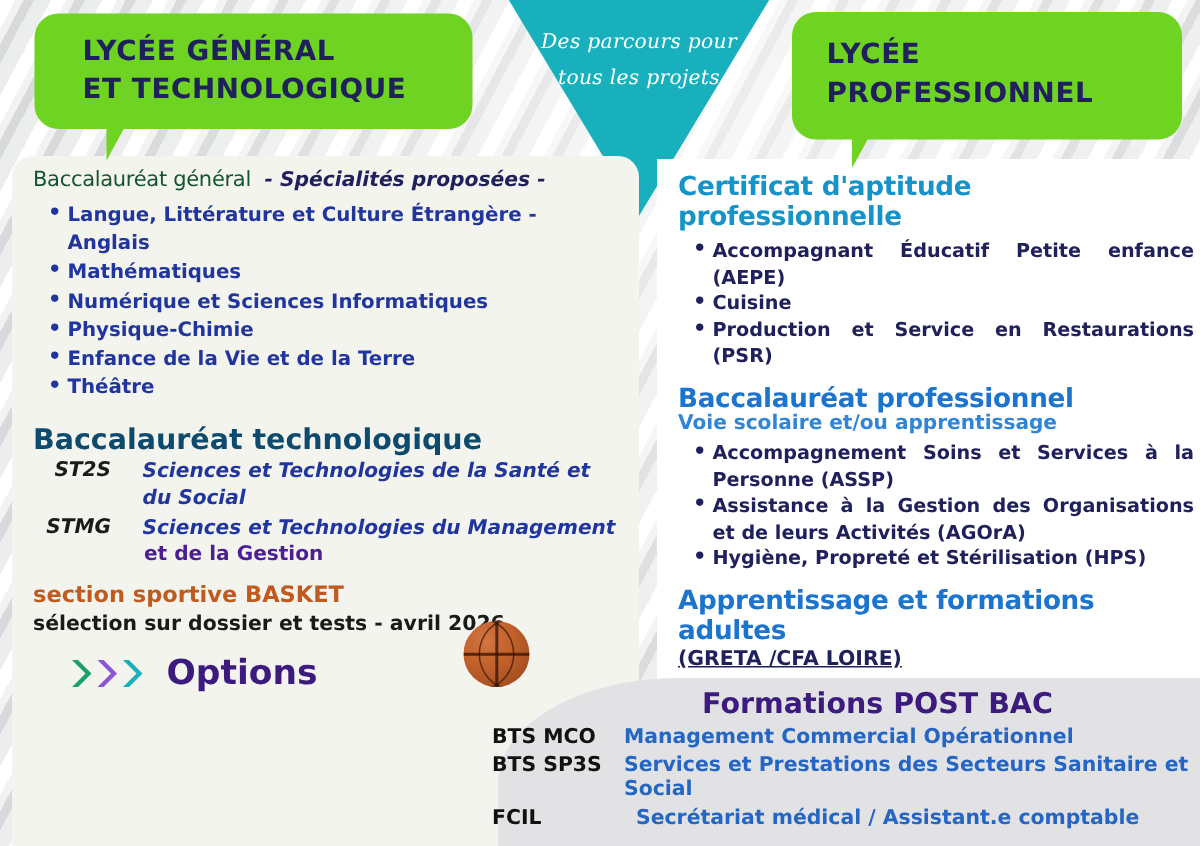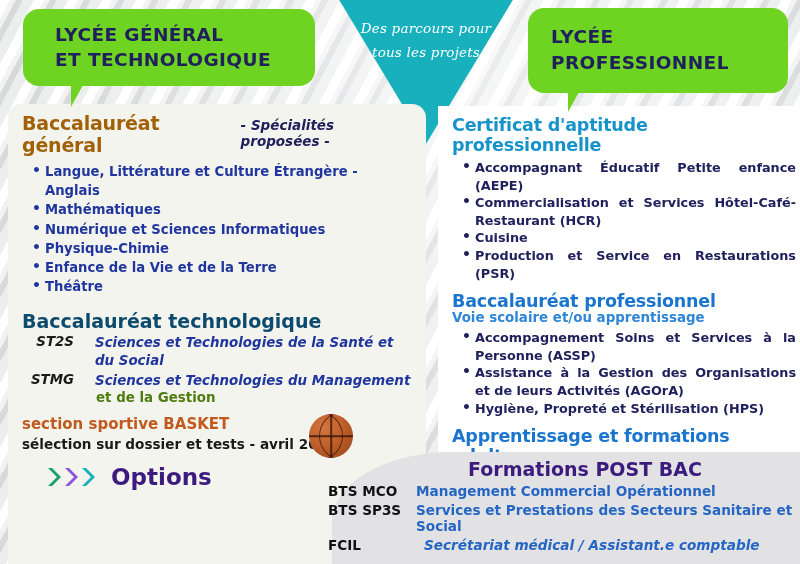--- a/index.html
+++ b/index.html
@@ -111,23 +111,23 @@
     position: absolute;
     left: 332px; top: 452px; width: 480px; height: 118px;
     background: #e2e2e5;
     border-radius: 120px 0 0 0 / 70px 0 0 0;
     z-index: 5;
     padding-top: 6px;
   }
 
   
   h2.sec {
-    color: #a16207;
-    font-size: 19px;
-    font-weight: 700;
+    color: #14532d;
+    font-size: 14px;
+    font-weight: 400;
     letter-spacing: -.2px;
   }
   .sec-sub {
     color: #20215c;
     font-size: 13.5px;
     font-style: italic;
     font-weight: 700;
   }
   .hdr-row { display:flex; align-items: baseline; gap: 9px; }
 
@@ -146,21 +146,21 @@
     color:#20369e; font-size: 14px;
   }
 
   h2.bactech { color:#0c4a6e; font-size: 19px; font-weight:700; margin-top: 14px; }
   .trow { display:flex; gap:21px; margin-top: 2px; font-style: italic; }
   .tcode {
     color:#1a1a1a; font-weight:800; font-size:13.4px;
     min-width: 52px; text-align: right;
   }
   .tname { color:#20369e; font-weight:700; font-size:13.4px; line-height:18px; }
-  .tcont { color:#4d7c0f; font-weight:700; font-size:13.4px; margin-left:74px; }
+  .tcont { color:#4c1d95; font-weight:700; font-size:13.4px; margin-left:74px; }
 
   .basket-line {
     color:#c05a1e; font-weight:800; font-size:15px; margin-top:10px;
   }
   .basket-sub { color:#1a1a1a; font-weight:700; font-size:13.6px; margin-top:3px; }
 
   .opt-head { display:flex; align-items:center; gap:14px; margin-top:12px; margin-left:24px; }
   .chevs { display:flex; gap:0px; }
   .chev { width: 17px; height: 22px; }
   .opt-title { color:#3c1a7e; font-size:23px; font-weight:800; }
@@ -281,21 +281,20 @@
     <div class="seam s-h"></div>
     <div class="seam s-c1"></div>
     <div class="seam s-c2"></div>
   </div>
 
   <div class="panel" id="panel-right">
 
     <h3 class="rhead teal">Certificat d'aptitude professionnelle</h3>
     <ul class="rlist">
       <li>Accompagnant Éducatif Petite enfance (AEPE)</li>
-      <li>Commercialisation  et  Services  Hôtel-Café-Restaurant (HCR)</li>
       <li>Cuisine</li>
       <li>Production et Service en Restaurations (PSR)</li>
     </ul>
 
     <h3 class="rhead" style="margin-top:9px;">Baccalauréat professionnel</h3>
     <div class="rsub">Voie scolaire et/ou apprentissage</div>
     <ul class="rlist">
       <li>Accompagnement Soins et Services à la Personne (ASSP)</li>
       <li>Assistance à la Gestion des Organisations et de leurs Activités (AGOrA)</li>
       <li>Hygiène, Propreté et Stérilisation (HPS)</li>
@@ -320,18 +319,18 @@
       <div class="pb-row">
         <span class="pb-code">BTS MCO</span>
         <span class="pb-name">Management Commercial Opérationnel</span>
       </div>
       <div class="pb-row">
         <span class="pb-code">BTS SP3S</span>
         <span class="pb-name">Services et Prestations des Secteurs Sanitaire et Social</span>
       </div>
       <div class="pb-row">
         <span class="pb-code">FCIL</span>
-        <span class="pb-name" style="margin-left:8px;font-style:italic;">Secrétariat médical / Assistant.e comptable</span>
+        <span class="pb-name" style="margin-left:8px;">Secrétariat médical / Assistant.e comptable</span>
       </div>
     </div>
   </div>
 
 </div>
 
 </body></html>

